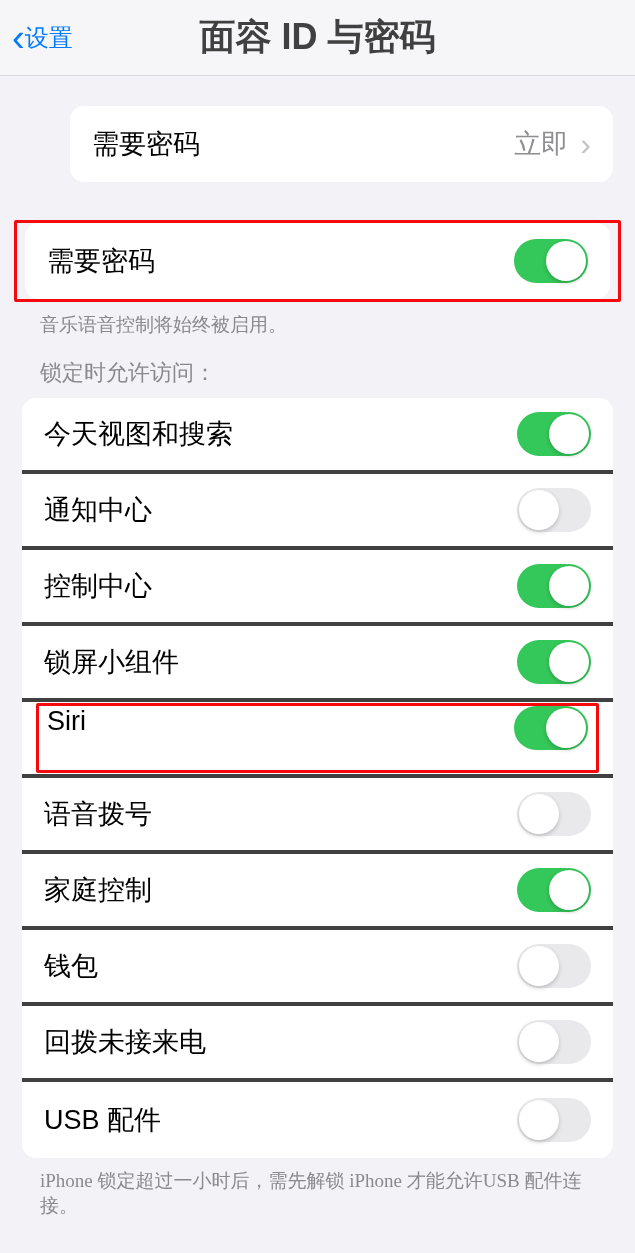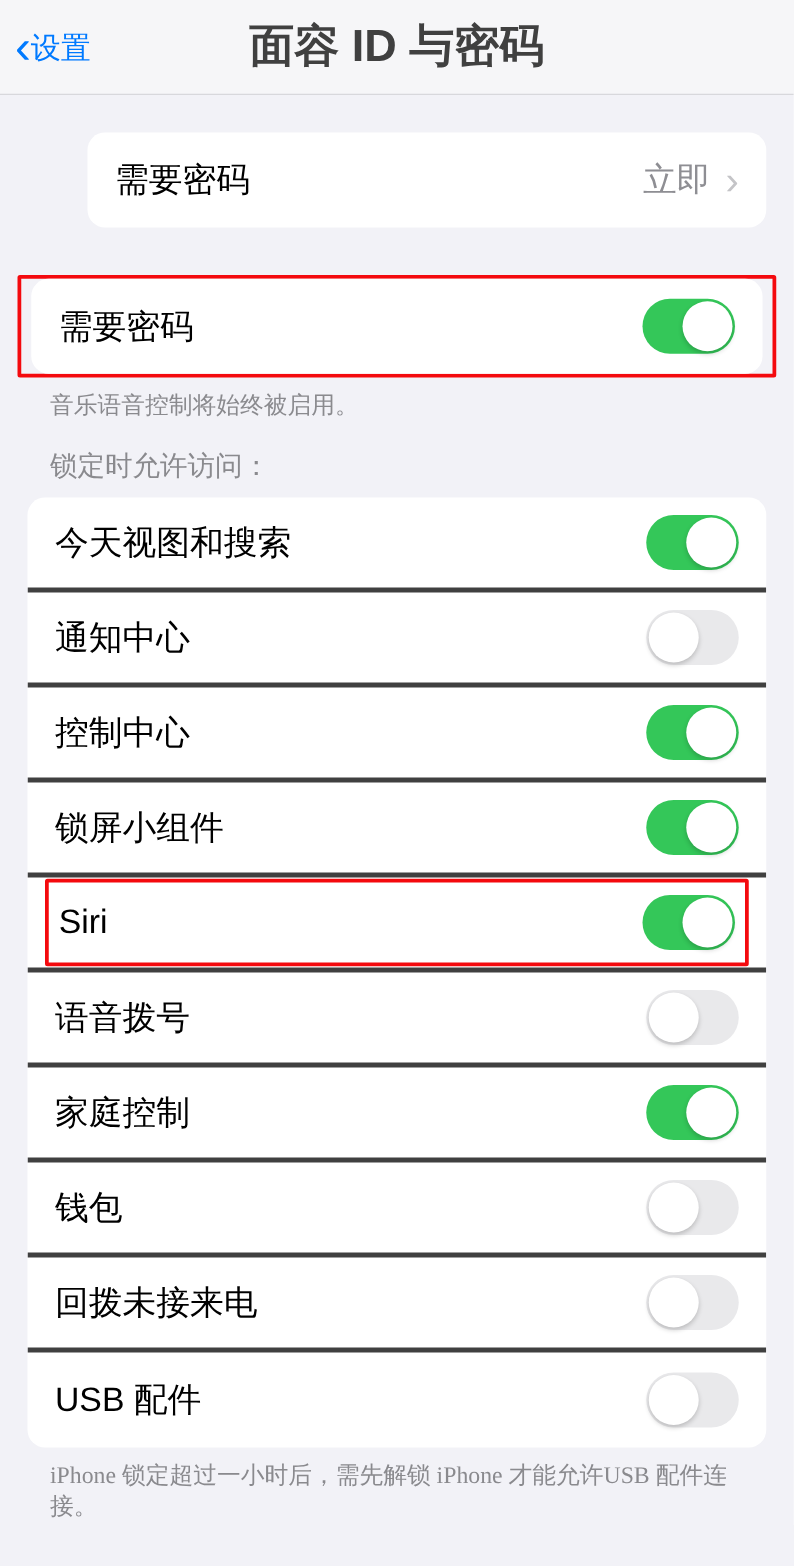--- a/index.html
+++ b/index.html
@@ -218,21 +218,21 @@
             <div class="toggle-knob"></div>
           </div>
         </div>
         <div class="cell">
           <span class="cell-label">锁屏小组件</span>
           <div class="toggle on">
             <div class="toggle-knob"></div>
           </div>
         </div>
         <div class="cell" style="padding: 0px 22px;">
-          <div class="siri-highlight" style="display: flex; align-items: center; justify-content: space-between; width: calc(100% + 16px); min-height: 70px;">
+          <div class="siri-highlight" style="display: flex; justify-content: space-between; width: calc(100% + 16px); min-height: 70px;">
             <span class="cell-label">Siri</span>
             <div class="toggle on">
               <div class="toggle-knob"></div>
             </div>
           </div>
         </div>
         <div class="cell">
           <span class="cell-label">语音拨号</span>
           <div class="toggle off">
             <div class="toggle-knob"></div>

